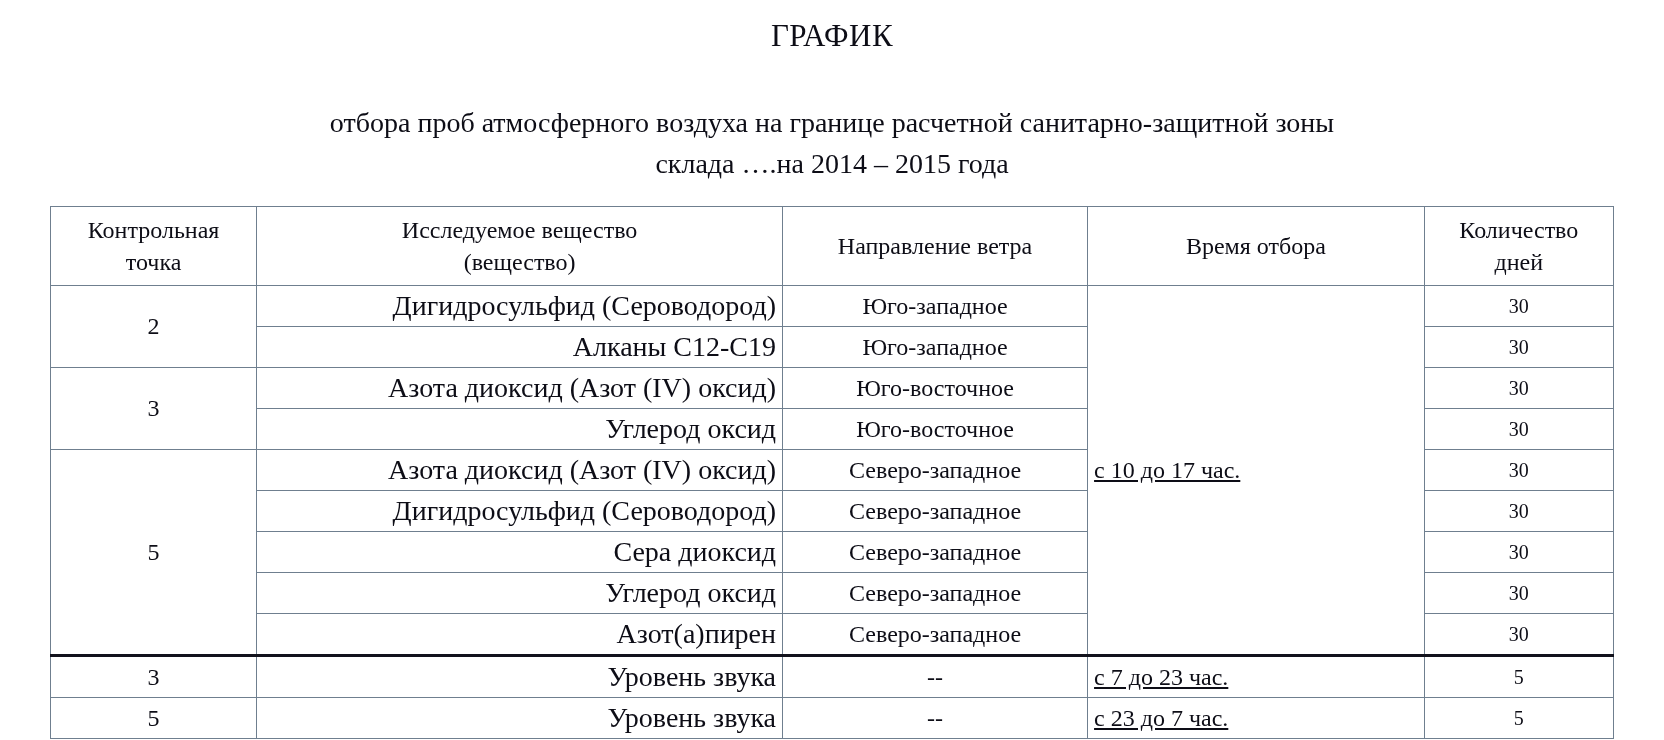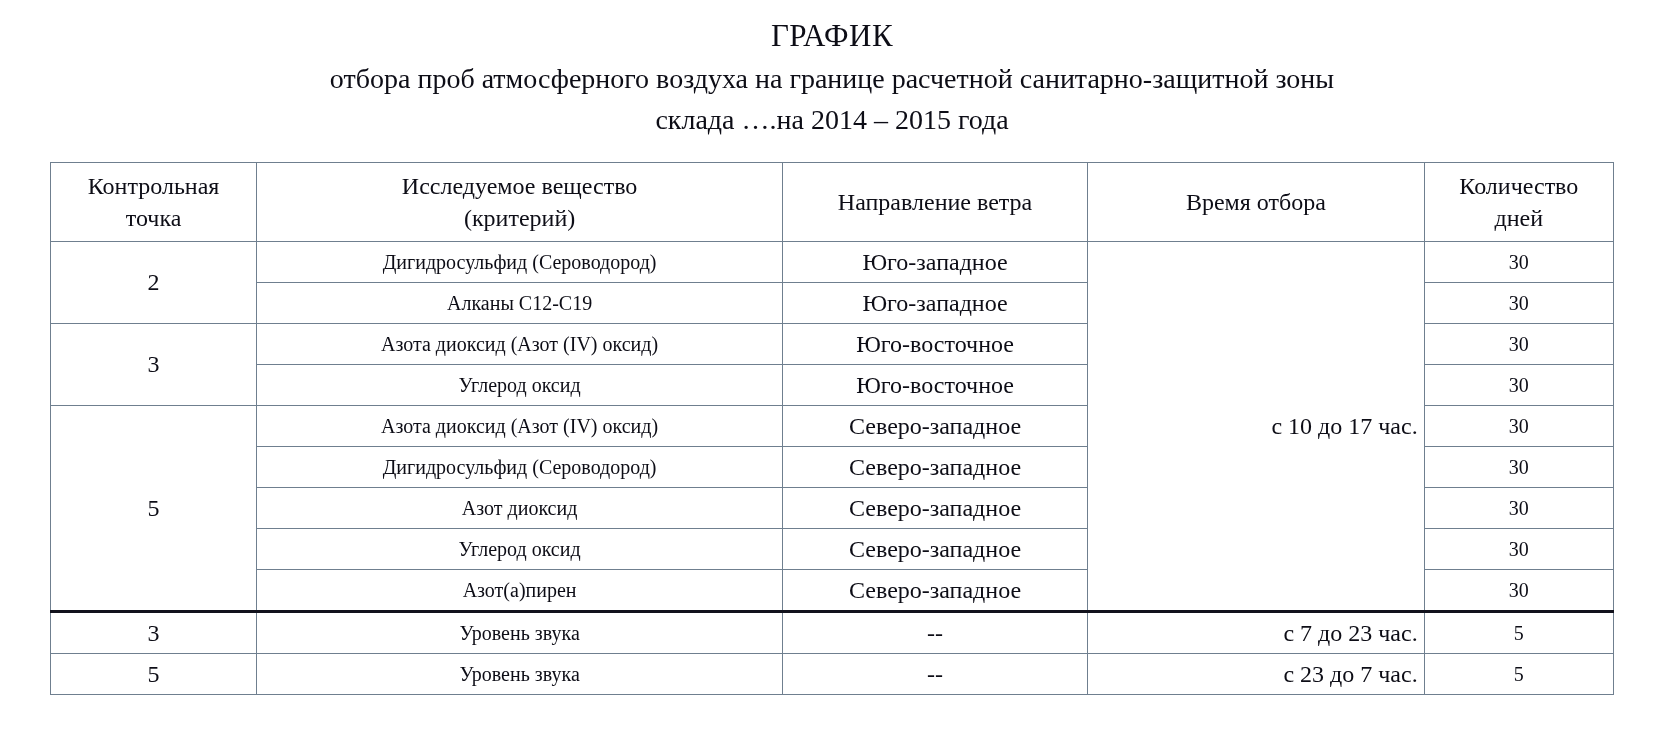--- a/index.html
+++ b/index.html
@@ -25,20 +25,21 @@
     padding-top: 14px;
   }
   .title-main {
     font-size: 31px;
     line-height: 44px;
     letter-spacing: 0.5px;
   }
   .title-sub {
     font-size: 28px;
     line-height: 41px;
+    margin-top: 44px;
   }
   .title-sub2 {
     font-size: 28px;
     line-height: 41px;
   }
   .table-wrap {
     margin: 22px 50px 0 50px;
   }
   table.schedule {
     border-collapse: collapse;
@@ -56,32 +57,33 @@
     text-align: center;
     font-size: 24px;
     line-height: 32px;
     height: 74px;
   }
   td.c-point {
     text-align: center;
     font-size: 24px;
   }
   td.c-substance {
-    text-align: center;
+    text-align: right;
     padding-left: 12px;
-    font-size: 20px;
+    font-size: 28px;
   }
   td.c-wind {
     text-align: center;
     font-size: 24px;
     margin-left: 19px;
   }
   td.c-time {
-    text-align: right;
-    font-size: 24px;
+    text-align: left;
+    font-size: 24px;
+    text-decoration: underline;
   }
   td.c-days {
     text-align: center;
     font-size: 20px;
   }
   tr.data-row td {
     height: 36px;
   }
   tr.thick-top td {
     border-top: 3px solid #12121c;
@@ -113,21 +115,21 @@
         <col class="w5">
       </colgroup>
       <thead>
         <tr>
           <th>
             <div>Контрольная</div>
             <div>точка</div>
           </th>
           <th>
             <div>Исследуемое вещество</div>
-            <div>(критерий)</div>
+            <div>(вещество)</div>
           </th>
           <th>
             <div>Направление ветра</div>
           </th>
           <th>
             <div>Время отбора</div>
           </th>
           <th>
             <div>Количество</div>
             <div>дней</div>
@@ -166,21 +168,21 @@
           <td class="c-substance">Азота диоксид (Азот (IV) оксид)</td>
           <td class="c-wind">Северо-западное</td>
           <td class="c-days">30</td>
         </tr>
         <tr class="data-row">
           <td class="c-substance">Дигидросульфид (Сероводород)</td>
           <td class="c-wind">Северо-западное</td>
           <td class="c-days">30</td>
         </tr>
         <tr class="data-row">
-          <td class="c-substance">Азот диоксид</td>
+          <td class="c-substance">Сера диоксид</td>
           <td class="c-wind">Северо-западное</td>
           <td class="c-days">30</td>
         </tr>
         <tr class="data-row">
           <td class="c-substance">Углерод оксид</td>
           <td class="c-wind">Северо-западное</td>
           <td class="c-days">30</td>
         </tr>
         <tr class="data-row">
           <td class="c-substance">Азот(а)пирен</td>

